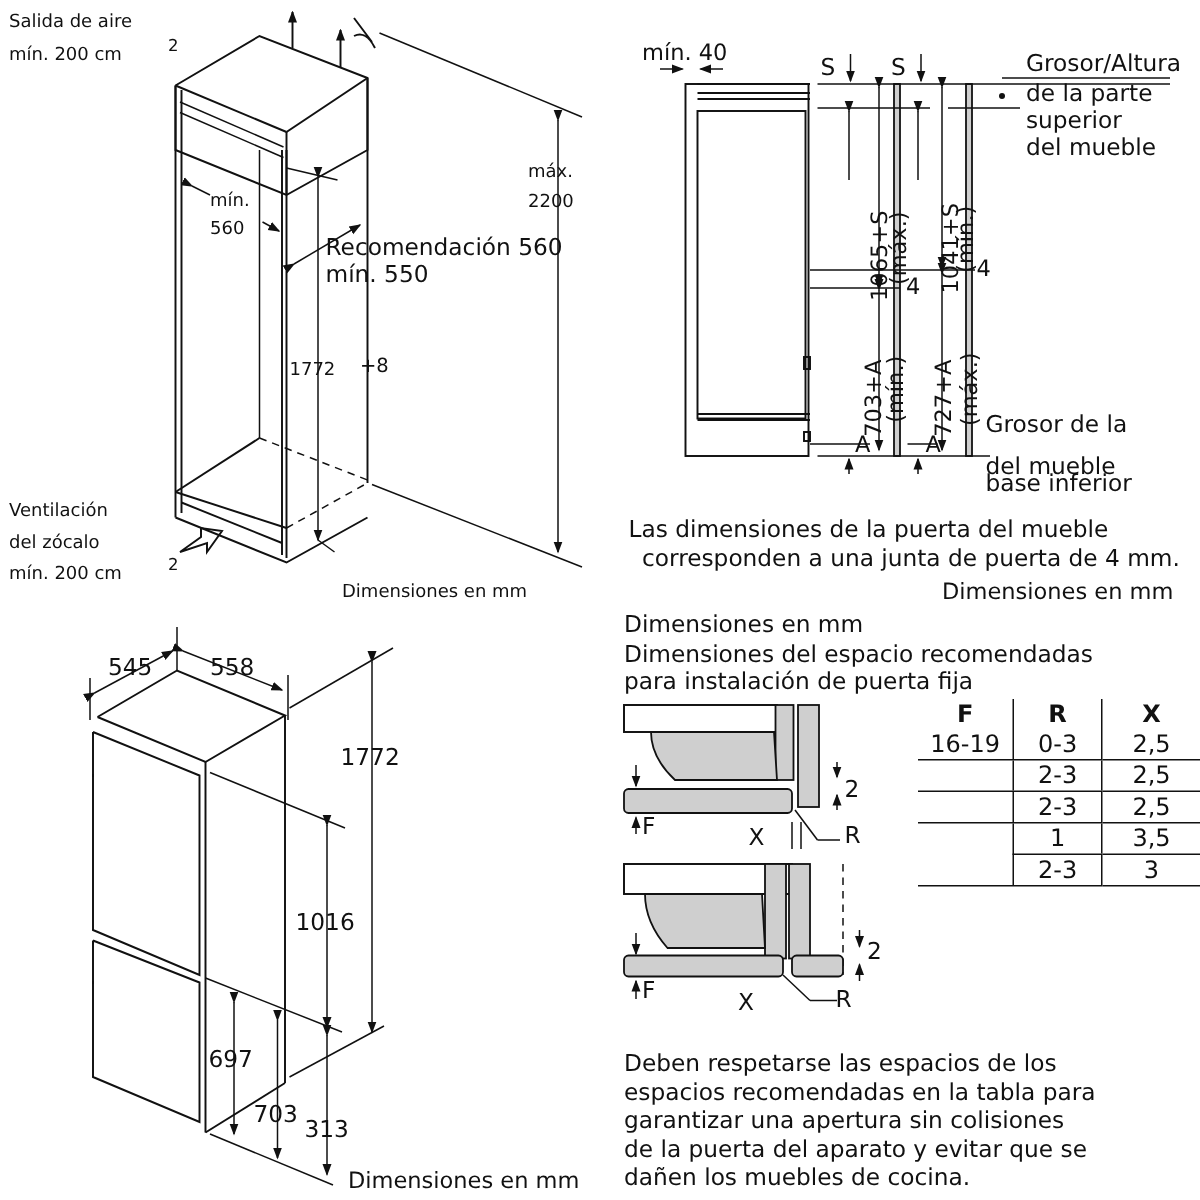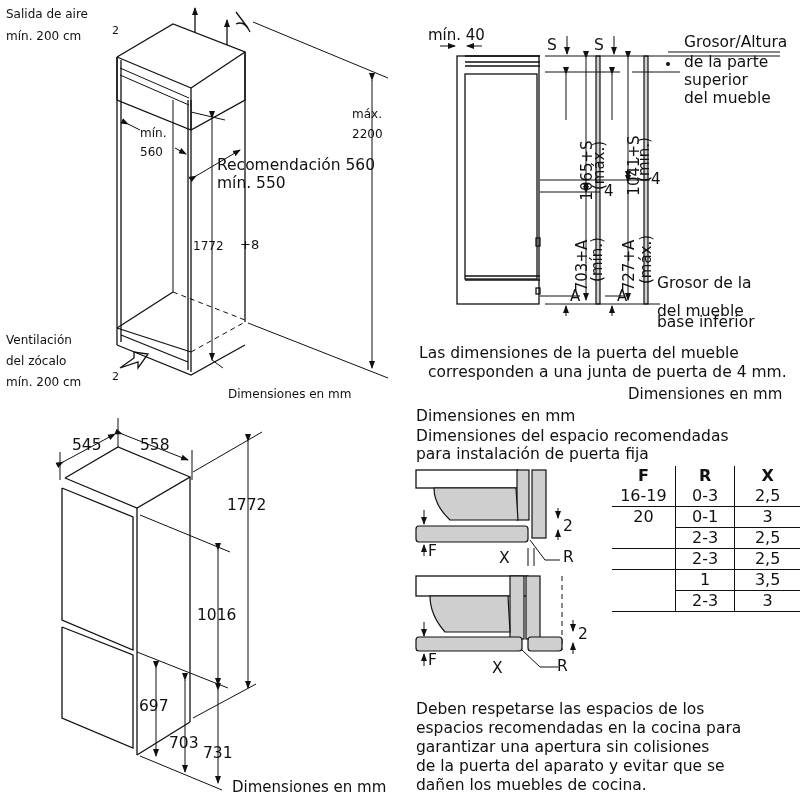--- a/index.html
+++ b/index.html
@@ -206,21 +206,21 @@
 <div class="t f16" style="left:419px;top:346px;">Las dimensiones de la puerta del mueble</div>
 <div class="t f16" style="left:407px;top:365px;margin-left:21px;">corresponden a una junta de puerta de 4 mm.</div>
 <div class="t f15" style="left:628px;top:387px;">Dimensiones en mm</div>
 
 <div class="t f16" style="left:72px;top:438px;">545</div>
 <div class="t f16" style="left:140px;top:438px;">558</div>
 <div class="t f16" style="left:227px;top:498px;">1772</div>
 <div class="t f16" style="left:197px;top:608px;">1016</div>
 <div class="t f16" style="left:139px;top:699px;">697</div>
 <div class="t f16" style="left:169px;top:736px;">703</div>
-<div class="t f16" style="left:203px;top:746px;">731</div>
+<div class="t f16" style="left:203px;top:746px;">313</div>
 <div class="t f15" style="left:232px;top:780px;">Dimensiones en mm</div>
 
 <div class="t f16" style="left:416px;top:409px;">Dimensiones en mm</div>
 <div class="t f16" style="left:416px;top:429px;">Dimensiones del espacio recomendadas</div>
 <div class="t f16" style="left:416px;top:447px;">para instalación de puerta fija</div>
 
 <div class="t f16" style="left:428px;top:544px;">F</div>
 <div class="t f16" style="left:499px;top:551px;">X</div>
 <div class="t f16" style="left:563px;top:550px;">R</div>
 <div class="t f16" style="left:563px;top:519px;">2</div>
@@ -234,25 +234,20 @@
       <tr class="bt">
     <th class="c1">F</th>
     <th class="c2">R</th>
     <th class="c3">X</th>
   </tr>
   <tr class="bt">
     <td class="c1">16-19</td>
     <td class="c2">0-3</td>
     <td class="c3">2,5</td>
   </tr>
-  <tr class="bt2">
-    <td class="c1">20</td>
-    <td class="c2">0-1</td>
-    <td class="c3">3</td>
-  </tr>
   <tr class="bt">
     <td class="c1"></td>
     <td class="c2">2-3</td>
     <td class="c3">2,5</td>
   </tr>
   <tr class="bt">
     <td class="c1"></td>
     <td class="c2">2-3</td>
     <td class="c3">2,5</td>
   </tr>
@@ -263,16 +258,16 @@
   </tr>
   <tr class="bt">
     <td class="c1"></td>
     <td class="c2">2-3</td>
     <td class="c3">3</td>
   </tr>
 </tbody>
   </table>
 
 <div class="t f16" style="left:416px;top:702px;">Deben respetarse las espacios de los</div>
-<div class="t f16" style="left:416px;top:721px;">espacios recomendadas en la cocina para</div>
+<div class="t f16" style="left:416px;top:721px;">espacios recomendadas en la tabla para</div>
 <div class="t f16" style="left:416px;top:740px;">garantizar una apertura sin colisiones</div>
 <div class="t f16" style="left:416px;top:759px;">de la puerta del aparato y evitar que se</div>
 <div class="t f16" style="left:416px;top:778px;">dañen los muebles de cocina.</div>
 
 </body></html>

